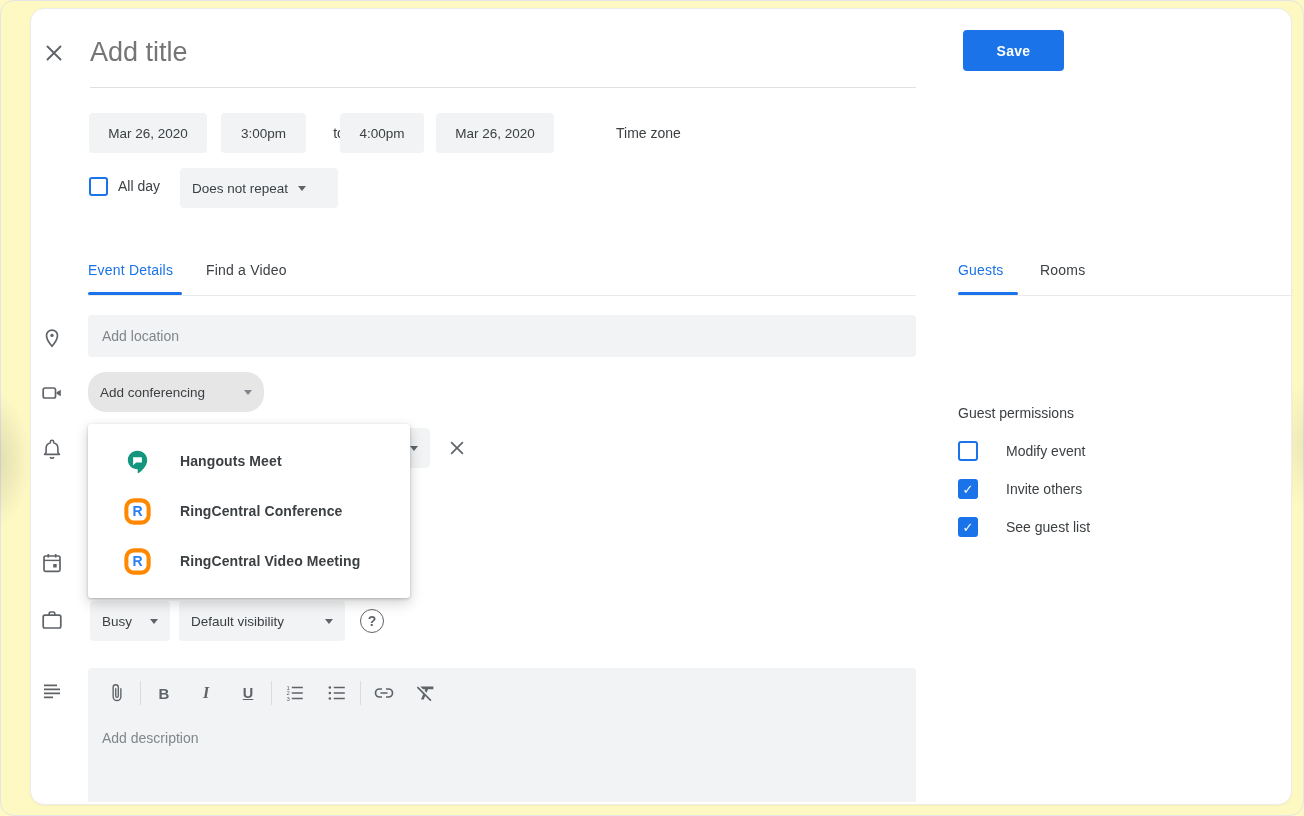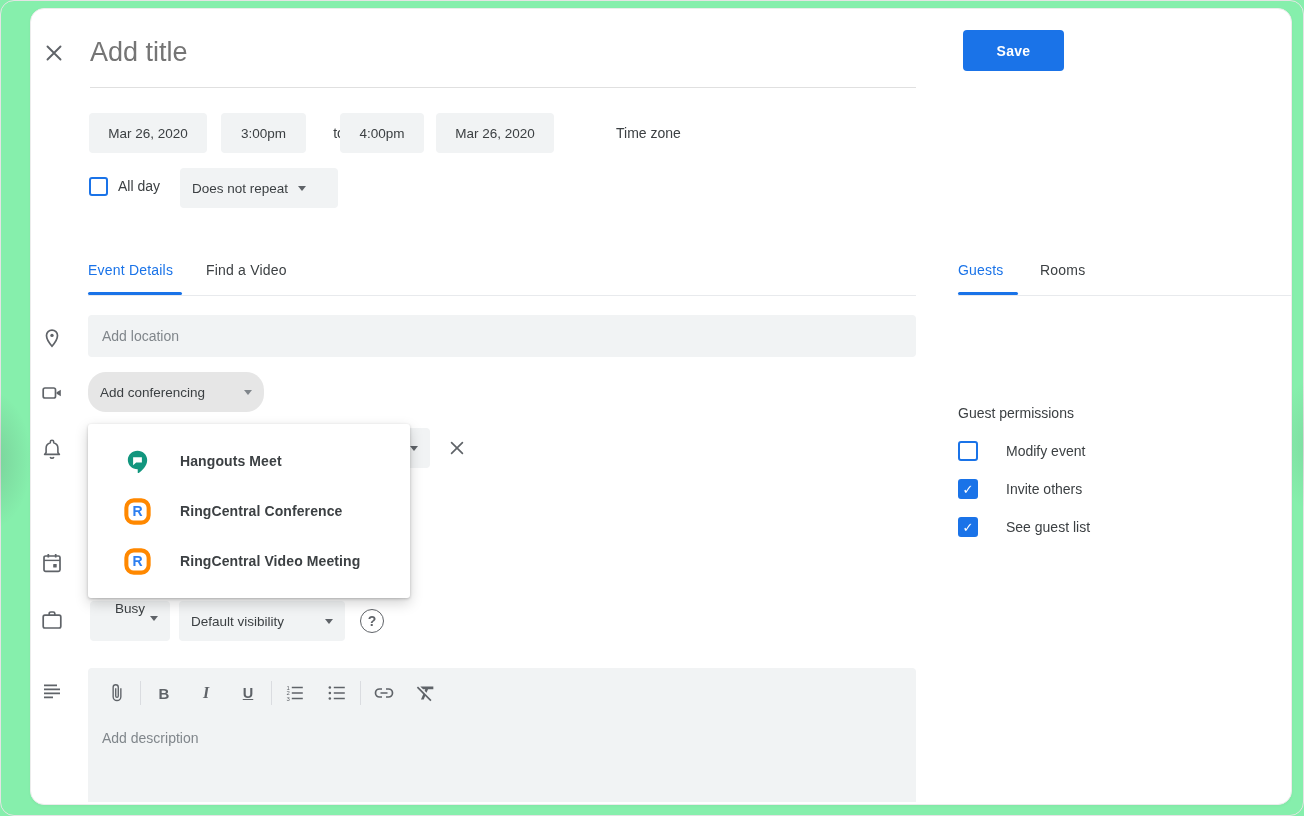--- a/index.html
+++ b/index.html
@@ -1,16 +1,16 @@
 <!DOCTYPE html>
 <html><head>
 <meta charset="utf-8">
 <style>
   html,body{margin:0;padding:0;background:#fff;}
-  #stage{position:relative;width:1304px;height:816px;background:#86efac;overflow:hidden;
+  #stage{position:relative;width:1304px;height:816px;background:#fef9c3;overflow:hidden;
          font-family:"Liberation Sans","DejaVu Sans",sans-serif;color:#3c4043;}
   .frame{position:absolute;inset:0;border:1px solid #e4e4e4;border-radius:14px;z-index:0;}
   .card{position:absolute;left:30px;top:8px;width:1260px;height:795px;background:#fff;
         border:1px solid #ececec;border-radius:14px;z-index:1;box-shadow:0 1px 3px rgba(0,0,0,0.04);}
   .blob{position:absolute;z-index:0;pointer-events:none;}
   .blob.left{left:-10px;top:390px;width:42px;height:140px;
         background:radial-gradient(ellipse at left center,rgba(60,64,67,.18),rgba(60,64,67,0) 70%);}
   .blob.right{left:1278px;top:380px;width:30px;height:130px;
         background:radial-gradient(ellipse at right center,rgba(60,64,67,.10),rgba(60,64,67,0) 70%);}
   .abs{position:absolute;z-index:2;}
@@ -175,21 +175,21 @@
       <span class="mi-icon">
         <svg width="27" height="27" viewBox="0 0 24 24">
             <rect x="2.1" y="2.1" width="19.8" height="19.8" rx="6.6" fill="#fff" stroke="#ff8800" stroke-width="3.6"></rect>
             <text x="12" y="16.4" font-size="12.5" font-weight="bold" fill="#2d7ff0" text-anchor="middle" font-family="Liberation Sans, DejaVu Sans, sans-serif">R</text>
           </svg>
       </span>
       <span class="mi-label">RingCentral Video Meeting</span>
     </div>
   </div>
 
-  <div class="abs chip" style="left:90px;top:601px;width:80px;height:40px;flex-direction:column;">
+  <div class="abs chip" style="left:90px;top:601px;width:80px;height:40px;">
     <span>Busy</span>
     <span class="caret" style="margin-left:auto;"></span>
   </div>
   <div class="abs chip" style="left:179px;top:601px;width:166px;height:40px;">
     <span>Default visibility</span>
     <span class="caret" style="margin-left:auto;"></span>
   </div>
   <div class="abs help" style="left:360px;top:609px;">?</div>
 
   <div class="abs" style="left:88px;top:668px;width:828px;height:134px;background:#f1f3f4;border-radius:4px 4px 0 0;">

